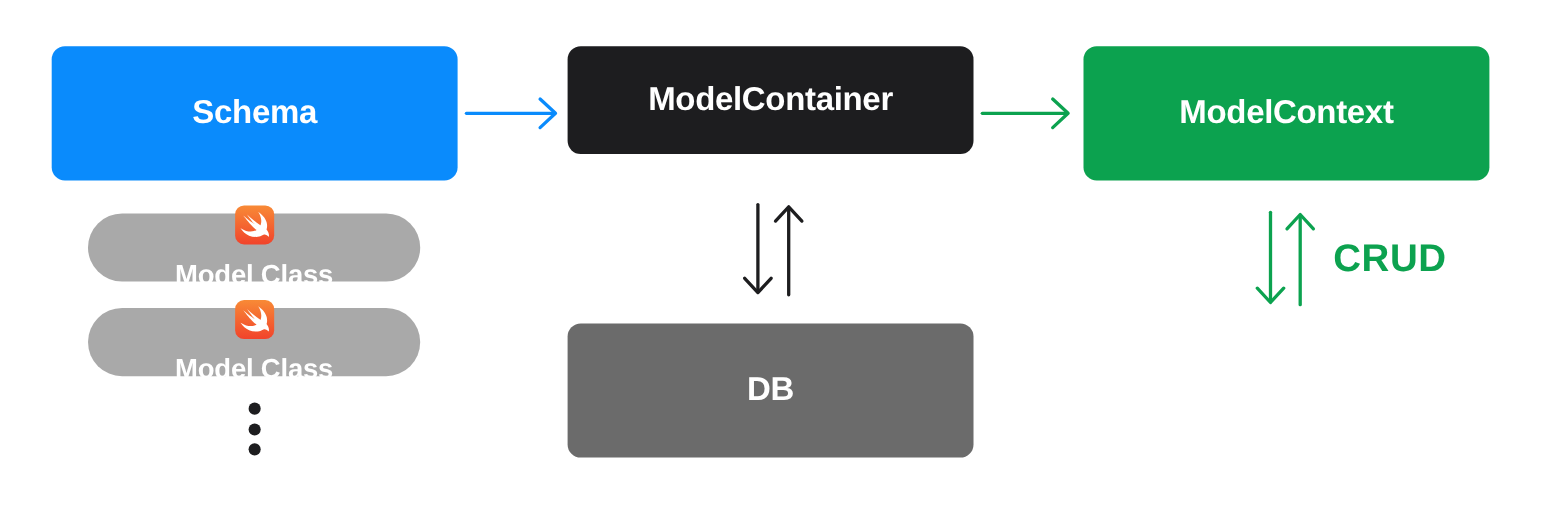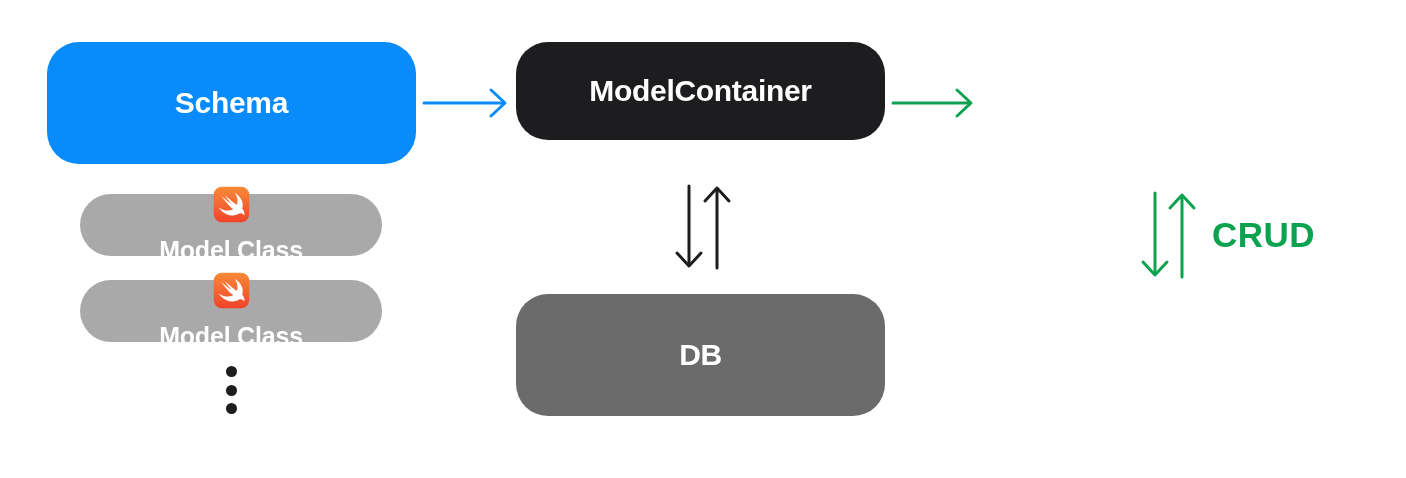--- a/index.html
+++ b/index.html
@@ -6,21 +6,21 @@
   .canvas{
     position:relative;
     width:1406px;height:478px;
     background:#ffffff;
     font-family:"Liberation Sans", sans-serif;
     overflow:hidden;
   }
   .box{
     position:absolute;
     display:flex;align-items:center;justify-content:center;
-    border-radius:32px;
+    border-radius:12px;
     color:#ffffff;
     font-weight:700;
     font-size:30px;
     letter-spacing:-0.3px;
   }
   .box.blue{background:var(--blue);}
   .box.black{background:var(--black);}
   .box.green{background:var(--green);}
   .box.gray{background:var(--db-gray);}
 
@@ -69,20 +69,23 @@
 <div class="canvas">
 
   <div class="box blue" id="schema-box">
     <span>Schema</span>
   </div>
 
   <div class="box black" id="model-container-box">
     <span>ModelContainer</span>
   </div>
 
+  <div class="box green" id="model-context-box">
+    <span>ModelContext</span>
+  </div>
 
   <div class="box gray" id="db-box">
     <span>DB</span>
   </div>
 
 
   <div class="pill" id="model-class-pill-1">
     <span class="swift-badge">
       <svg width="37" height="37" viewBox="0 0 100 100">
         <defs>

